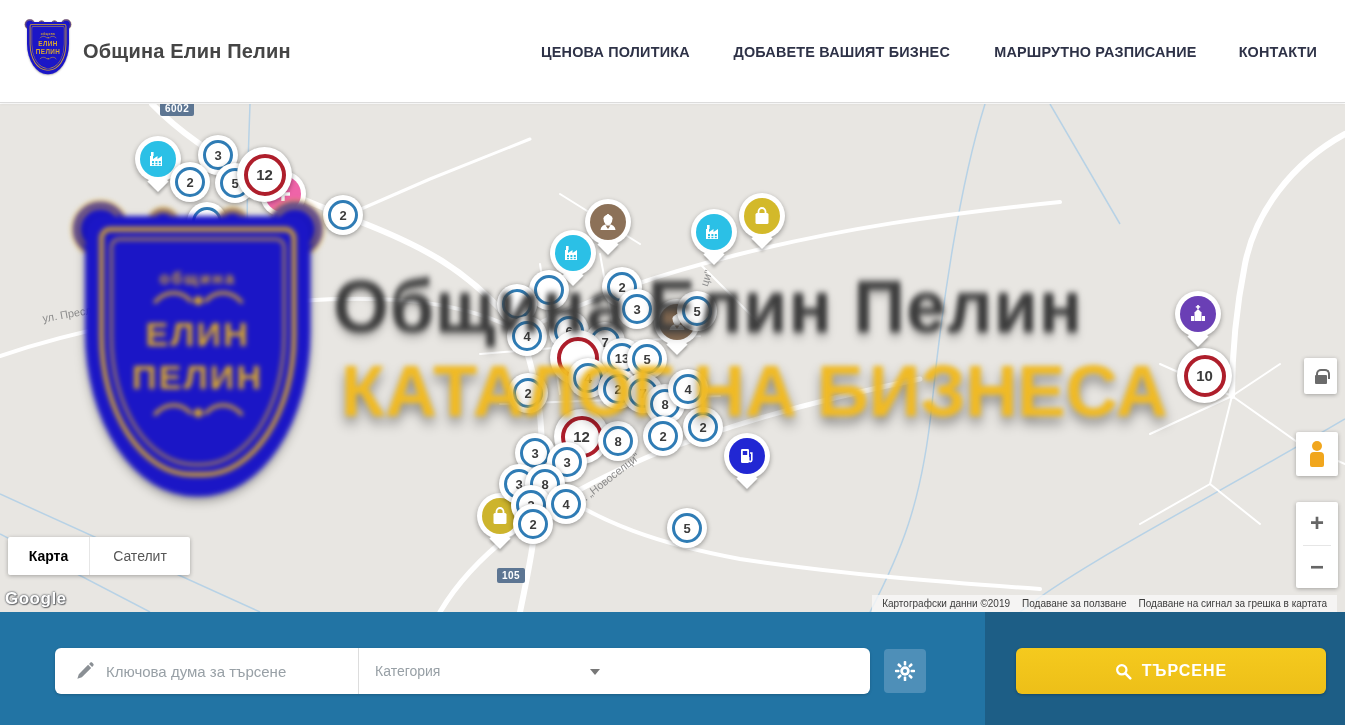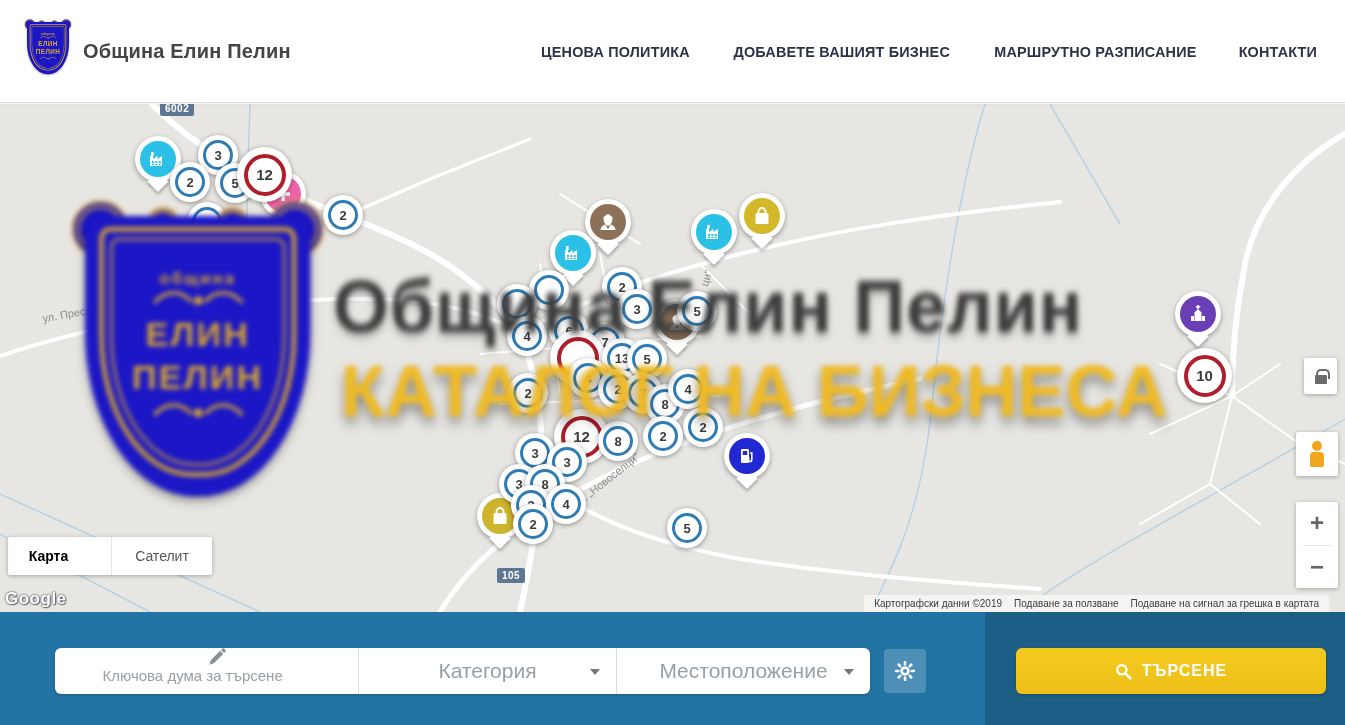--- a/index.html
+++ b/index.html
@@ -68,28 +68,28 @@
   .em-inner { position:absolute; inset:10px 13px 18px 13px; border:4px solid #d8a72e;
               border-radius:10px 10px 84px 84px / 10px 10px 128px 128px; }
   .em-inner2 { position:absolute; inset:6px; border:2px solid #d8a72e;
                border-radius:8px 8px 76px 76px / 8px 8px 118px 118px;
                display:flex; flex-direction:column; align-items:center; }
   .em-top { margin-top:26px; font-size:15px; font-weight:bold; color:#d8a72e; letter-spacing:2px; }
   .em-name { font-size:31px; font-weight:bold; color:#d8a72e; letter-spacing:2px; line-height:1.25; }
 
   
   .maptype { position:absolute; left:8px; top:433px; z-index:6; display:flex; background:#fff;
-             border-radius:2px; box-shadow:0 1px 4px rgba(0,0,0,.3); overflow:hidden;gap:22px; }
+             border-radius:2px; box-shadow:0 1px 4px rgba(0,0,0,.3); overflow:hidden; }
   .maptype-btn { height:38px; display:flex; align-items:center; justify-content:center; font-size:14px; cursor:pointer; }
   .maptype-btn.sel { width:81px; font-weight:bold; color:#000; }
   .maptype-btn.uns { width:101px; color:#565656; border-left:1px solid #e6e6e6; }
   .google-logo { position:absolute; left:5px; bottom:3px; z-index:6; font-size:17px; font-weight:bold; color:#fff;
                  letter-spacing:.5px; cursor:pointer;
                  text-shadow:0 0 2px #5f6368, 0 0 2px #5f6368, 1px 1px 1px #777; }
-  .attrib { position:absolute; right:16px; bottom:0; z-index:6; height:17px; display:flex; align-items:center;
+  .attrib { position:absolute; right:8px; bottom:0; z-index:6; height:17px; display:flex; align-items:center;
             background:rgba(248,248,248,.8); font-size:10px; color:#3c3c3c; padding:0 4px; }
   .attrib span { padding:0 6px; white-space:nowrap; }
   .ctrl { position:absolute; z-index:6; background:#fff; border-radius:2px; box-shadow:0 1px 4px rgba(0,0,0,.3); cursor:pointer; }
   #lock-btn { left:1304px; top:254px; width:33px; height:36px; display:flex; align-items:center; justify-content:center; }
   .lock-body { position:relative; width:12px; height:9px; background:#6b6b6b; border-radius:1px; margin-top:6px; }
   .lock-body::before { content:""; position:absolute; left:1px; top:-6px; width:10px; height:8px;
                        border:2px solid #6b6b6b; border-bottom:none; border-radius:5px 5px 0 0; }
   #pegman-btn { left:1296px; top:328px; width:42px; height:44px; display:flex; align-items:center; justify-content:center; }
   .pegman { position:relative; width:14px; height:26px; }
   .pegman .head { position:absolute; left:2px; top:0; width:10px; height:10px; border-radius:50%; background:#f1a61d; }
@@ -98,26 +98,26 @@
   #zoom-panel { left:1296px; top:398px; width:42px; height:86px; display:flex; flex-direction:column; }
   .zoom-btn { flex:1; display:flex; align-items:center; justify-content:center; font-size:24px; color:#666;
               font-weight:bold; cursor:pointer; }
   .zoom-divider { height:1px; background:#e6e6e6; margin:0 7px; }
 
   
   #searchbar { position:absolute; left:0; top:612px; width:1345px; height:113px; background:#2274a4; z-index:30; }
   #searchbar .dark-zone { position:absolute; left:985px; top:0; width:360px; height:113px; background:#1d5e86; }
   .sfield-group { position:absolute; left:55px; top:36px; width:815px; height:46px; background:#fff;
                   border-radius:6px; display:flex; align-items:stretch; box-shadow:0 1px 3px rgba(0,0,0,.2); }
-  .sfield { display:flex; align-items:center; position:relative;flex-direction:column; }
+  .sfield { display:flex; align-items:center; position:relative; }
   .sfield.keyword { width:303px; padding-left:20px; }
   .sfield.keyword input { border:none; outline:none; font-size:15px; color:#6d747b; width:240px; margin-left:12px;
                           font-family:"Liberation Sans", sans-serif; }
   .sfield.keyword input::placeholder { color:#98a0a6; }
-  .sfield.select { border-left:1px solid #ddd; padding:0 16px; font-size:21px; color:#98a0a6; cursor:pointer;justify-content:center; }
+  .sfield.select { border-left:1px solid #ddd; padding:0 16px; font-size:14px; color:#98a0a6; cursor:pointer; }
   .sfield.cat { width:258px; }
   .sfield.loc { width:254px; }
   .chev { position:absolute; right:16px; top:50%; margin-top:-2px; width:0; height:0;
           border-left:5px solid transparent; border-right:5px solid transparent; border-top:6px solid #777; }
   .gear-btn { position:absolute; left:884px; top:37px; width:42px; height:44px; background:#4e8fb8;
               border-radius:4px; display:flex; align-items:center; justify-content:center; cursor:pointer; }
   .search-btn { position:absolute; left:1016px; top:36px; width:310px; height:46px; border-radius:6px;
                 background:linear-gradient(#f5ca1e,#edbf18); display:flex; align-items:center; justify-content:center;
                 gap:10px; cursor:pointer; box-shadow:0 1px 3px rgba(0,0,0,.25); }
   .search-btn span { font-size:16px; font-weight:bold; color:#fff; letter-spacing:1px; }
@@ -482,24 +482,20 @@
       <div class="sfield keyword">
         <svg width="19" height="19" viewBox="0 0 20 20">
           <path fill="#8a8f94" d="M2.5 17.5 L4 12.8 L13.8 3 L17 6.2 L7.2 16 Z M14.8 2 L16 0.8 C16.6 0.2 17.6 0.2 18.2 0.8 L19.2 1.8 C19.8 2.4 19.8 3.4 19.2 4 L18 5.2 Z"></path>
         </svg>
         <input type="text" placeholder="Ключова дума за търсене" style="">
       </div>
       <div class="sfield select cat">
         <span>Категория</span>
         <i class="chev"></i>
       </div>
-      <div class="sfield select loc">
-        <span>Местоположение</span>
-        <i class="chev"></i>
-      </div>
     </div>
     <div class="gear-btn">
       <svg width="22" height="22" viewBox="0 0 24 24">
         <g fill="#ffffff">
           <circle cx="12" cy="12" r="5.2"></circle>
           <g>
             <rect x="10.6" y="1" width="2.8" height="5" rx="1"></rect>
             <rect x="10.6" y="18" width="2.8" height="5" rx="1"></rect>
             <rect x="1" y="10.6" width="5" height="2.8" rx="1"></rect>
             <rect x="18" y="10.6" width="5" height="2.8" rx="1"></rect>

